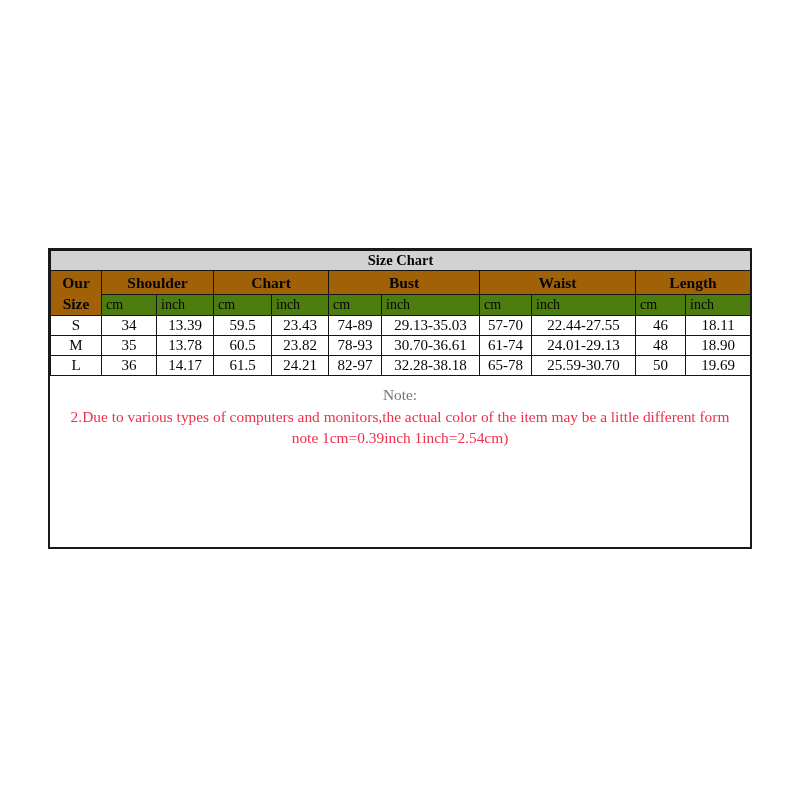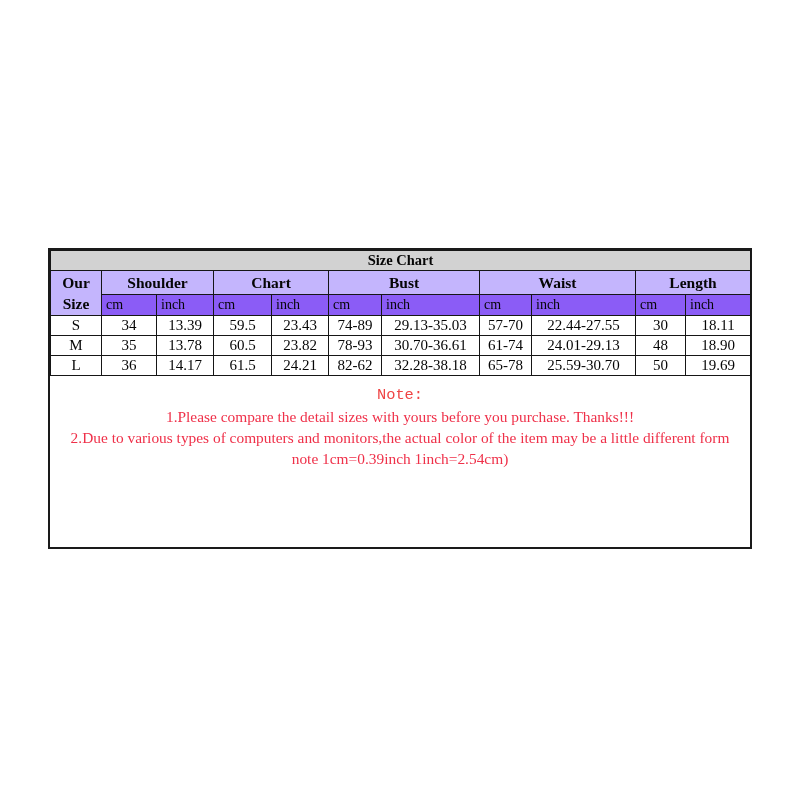--- a/index.html
+++ b/index.html
@@ -58,30 +58,30 @@
   tr.title-row td {
     background: #d2d2d2;
     text-align: center;
     font-weight: bold;
     font-size: 14.5px;
     height: 19px;
   }
 
   
   tr.group-row td {
-    background: #c4b5fd;
+    background: #a16207;
     text-align: center;
     font-weight: bold;
     font-size: 15.5px;
     height: 23px;
   }
 
   
   tr.unit-row td {
-    background: #8b5cf6;
+    background: #4d7c0f;
     text-align: left;
     font-weight: normal;
     font-size: 14px;
     height: 20px;
     padding-left: 4px;
   }
 
   
   td.oursize-cell {
     background: #d2d2d2;
@@ -116,22 +116,21 @@
   #notes .note-line {
     font-size: 15.4px;
     line-height: 21px;
     color: #ef3049;
     white-space: nowrap;
     letter-spacing: 0px;
   }
   #notes .note-head {
     font-size: 15.4px;
     line-height: 22px;
-    color: #ef4444;
-    font-family: Liberation Mono, monospace;
+    color: #737373;
   }
 </style>
 </head>
 <body>
 
 <div id="page">
 
   <div id="size-panel">
 
     <table class="size-table">
@@ -182,21 +181,21 @@
       <tr class="data-row">
         <td>S</td>
         <td>34</td>
         <td>13.39</td>
         <td>59.5</td>
         <td>23.43</td>
         <td>74-89</td>
         <td>29.13-35.03</td>
         <td>57-70</td>
         <td>22.44-27.55</td>
-        <td>30</td>
+        <td>46</td>
         <td>18.11</td>
       </tr>
 
       <tr class="data-row">
         <td>M</td>
         <td>35</td>
         <td>13.78</td>
         <td>60.5</td>
         <td>23.82</td>
         <td>78-93</td>
@@ -206,31 +205,30 @@
         <td>48</td>
         <td>18.90</td>
       </tr>
 
       <tr class="data-row">
         <td>L</td>
         <td>36</td>
         <td>14.17</td>
         <td>61.5</td>
         <td>24.21</td>
-        <td>82-62</td>
+        <td>82-97</td>
         <td>32.28-38.18</td>
         <td>65-78</td>
         <td>25.59-30.70</td>
         <td>50</td>
         <td>19.69</td>
       </tr>
     </tbody>
       </table>
 
     <div id="notes">
       <div class="note-head">Note:</div>
-      <div class="note-line">1.Please compare the detail sizes with yours before you purchase. Thanks!!!</div>
       <div class="note-line">2.Due to various types of computers and monitors,the actual color of the item may be a little different form</div>
       <div class="note-line">note 1cm=0.39inch 1inch=2.54cm)</div>
     </div>
 
   </div>
 </div>
 
 </body></html>

